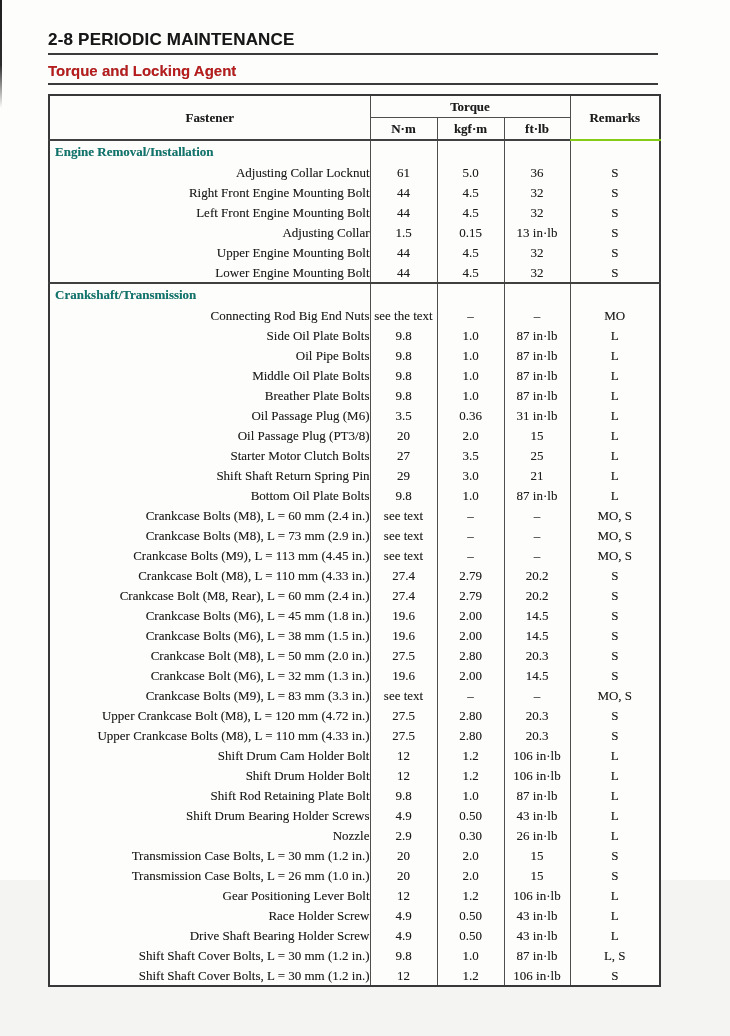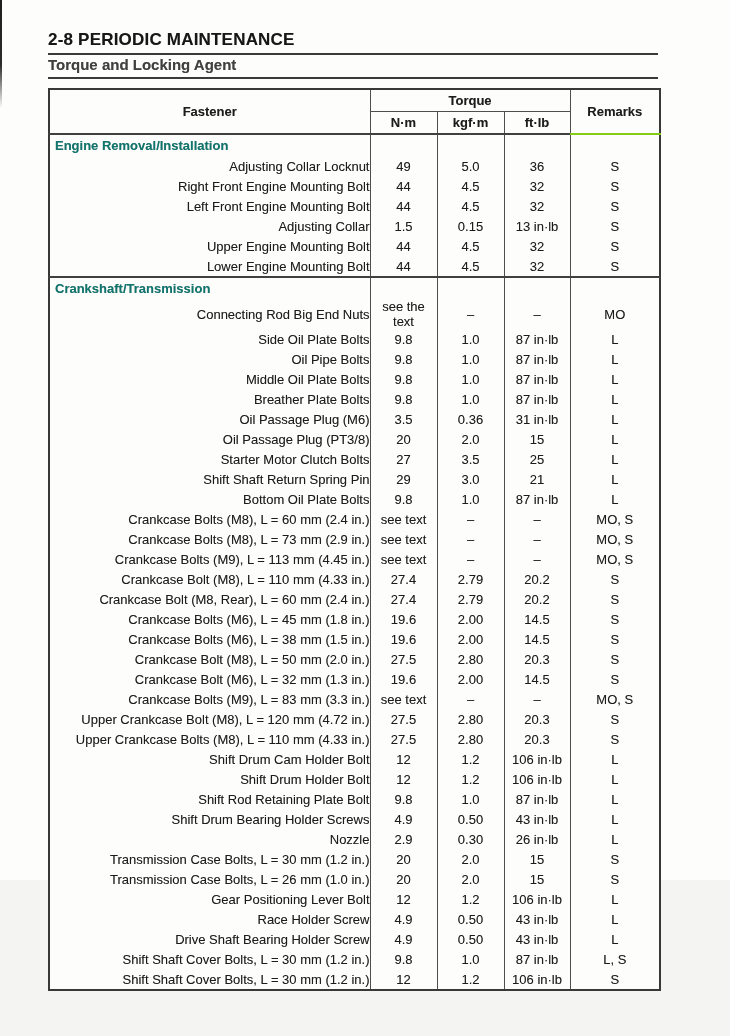--- a/index.html
+++ b/index.html
@@ -27,29 +27,30 @@
   }
   .page-title {
     font-size: 17px; font-weight: bold; line-height: 20px;
     letter-spacing: 0.2px; color: #171717;
   }
   .rule {
     height: 2px; background: #3a3a3a; margin-top: 3px;
   }
   .section-subtitle {
     font-size: 15px; font-weight: bold; line-height: 19px;
-    margin-top: 0; color: #404040;
+    margin-top: 6px; color: #b91c1c;
   }
   table.torque-table {
     margin-top: 9px;
     width: 611px;
     border-collapse: collapse;
     table-layout: fixed;
     border: 2px solid #383838;
     background: #fdfdfc;
+    font-family: Liberation Serif, serif;
   }
   col.c-fastener { width: 321px; }
   col.c-nm      { width: 67px; }
   col.c-kgfm    { width: 67px; }
   col.c-ftlb    { width: 66px; }
   col.c-remarks { width: 90px; }
   th, td {
     font-size: 13px;
     line-height: 15px;
     vertical-align: middle;
@@ -119,21 +120,21 @@
       <tbody>
           <tr class="section-row">
             <td class="section-name">Engine Removal/Installation</td>
             <td class="num"></td>
             <td class="num"></td>
             <td class="num"></td>
             <td class="num"></td>
           </tr>
           <tr>
             <td class="fastener">Adjusting Collar Locknut</td>
-            <td class="num">49</td>
+            <td class="num">61</td>
             <td class="num">5.0</td>
             <td class="num">36</td>
             <td class="num">S</td>
           </tr>
           <tr>
             <td class="fastener">Right Front Engine Mounting Bolt</td>
             <td class="num">44</td>
             <td class="num">4.5</td>
             <td class="num">32</td>
             <td class="num">S</td>

